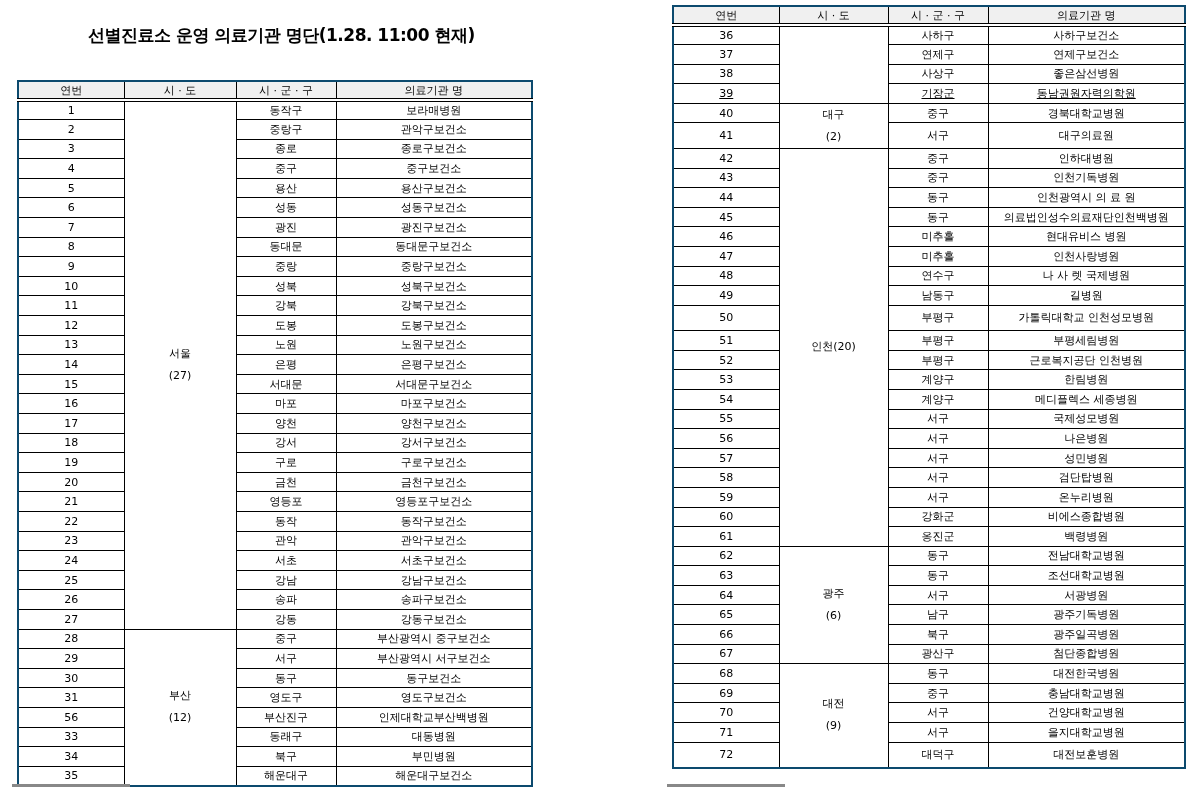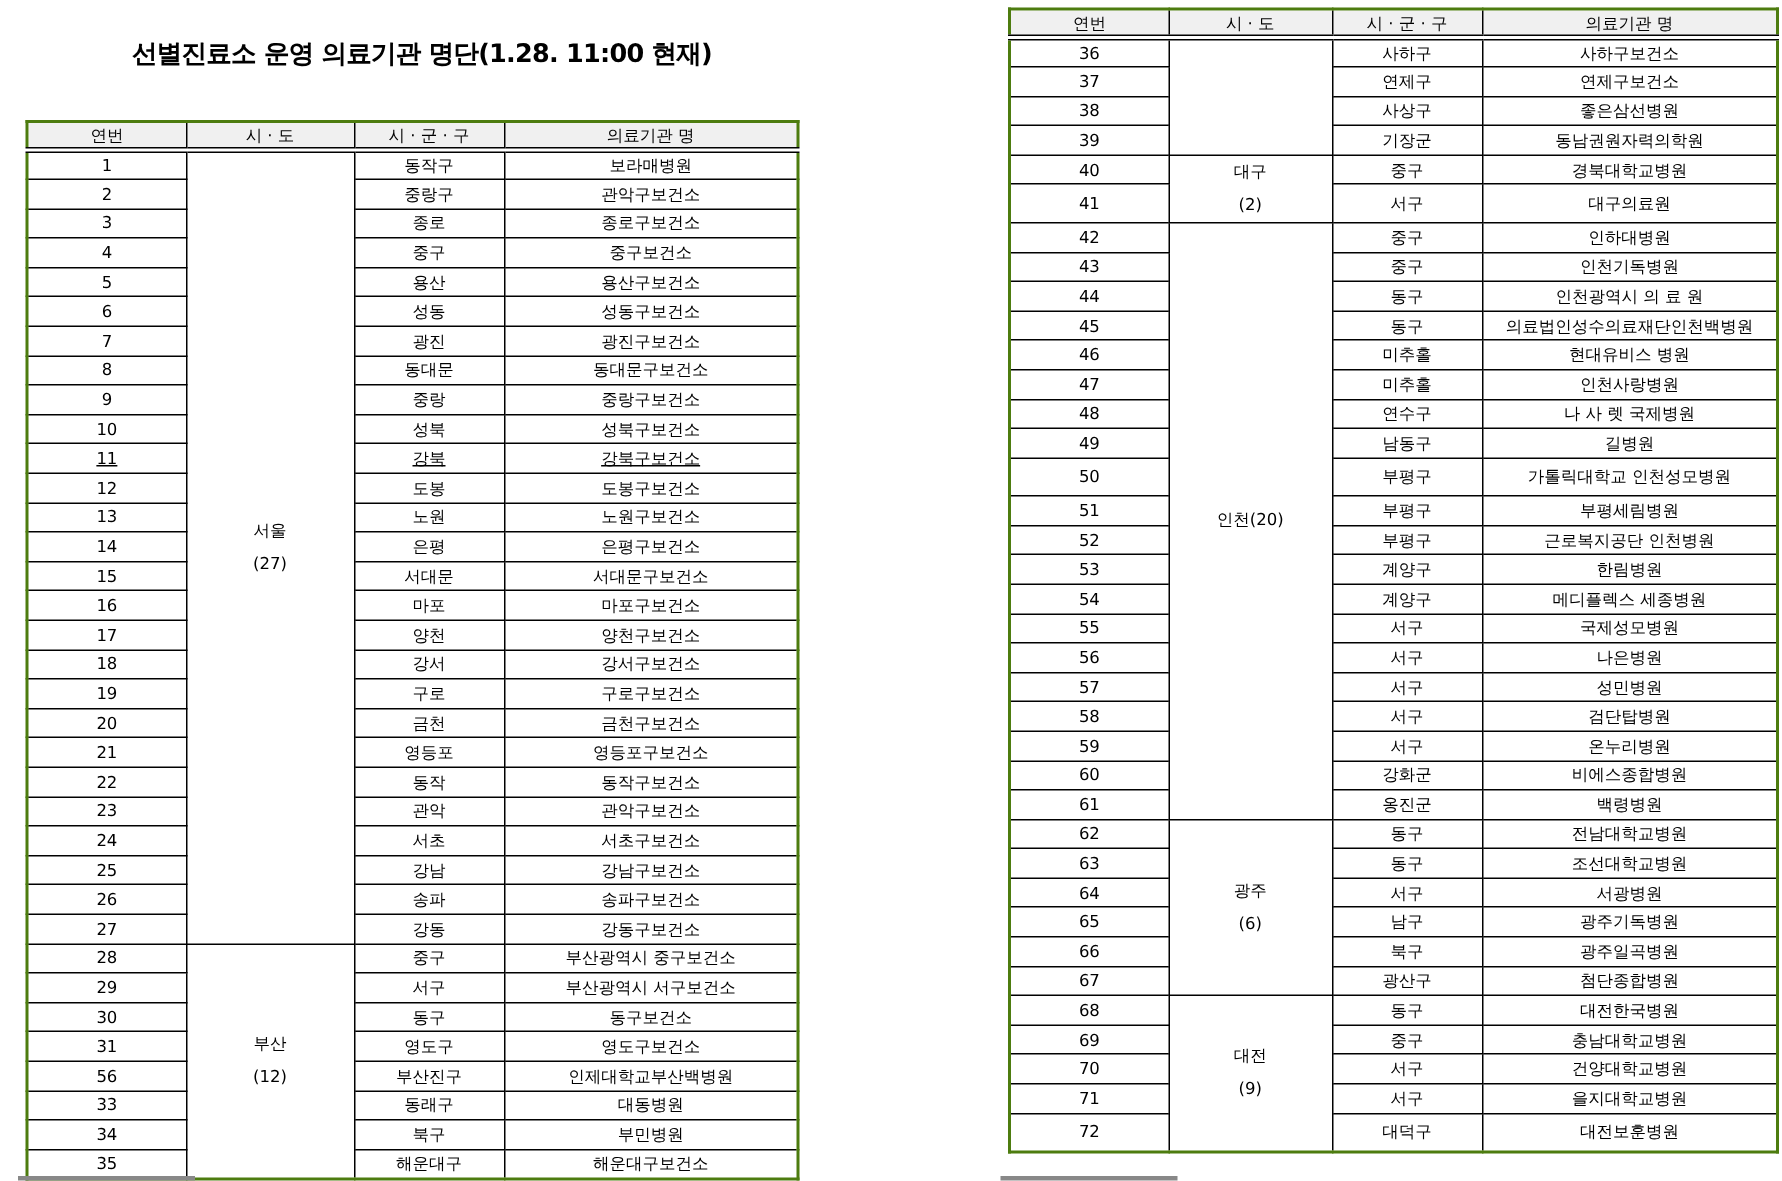--- a/index.html
+++ b/index.html
@@ -1,21 +1,21 @@
 <!DOCTYPE html>
 <html><head>
 <meta charset="utf-8">
 <style>
   html, body { margin:0; padding:0; background:#fff; }
   body { width:1188px; height:787px; position:relative; overflow:hidden;
          font-family:"DejaVu Sans", sans-serif; color:#000; }
   .title { position:absolute; left:88px; top:24px; font-size:17px; font-weight:bold;
            letter-spacing:-0.5px; white-space:nowrap; }
   table.list { position:absolute; border-collapse:collapse; table-layout:fixed;
-               border:2px solid #4d7c0f; font-size:11px; }
+               border:2px solid #0c4a6e; font-size:11px; }
   table.list th, table.list td { border:1px solid #000; text-align:center;
                vertical-align:middle; padding:0; white-space:nowrap; overflow:hidden; }
   table.list th { background:#f0f0f0; font-weight:normal; height:16px;
                   border-bottom:4px double #000; }
   table.list td.region { line-height:22px; white-space:normal; }
   #left { left:17px; top:80px; width:514px; }
   #right { left:672px; top:5px; width:512px; }
   .foot-bar { position:absolute; height:3px; background:#888; top:784px; }
 </style>
 </head>
@@ -86,21 +86,21 @@
       <tr style="height: 19.6px;">
         <td>9</td>
         <td>중랑</td>
         <td>중랑구보건소</td>
       </tr>
       <tr style="height: 19.6px;">
         <td>10</td>
         <td>성북</td>
         <td>성북구보건소</td>
       </tr>
-      <tr style="height: 19.6px; text-decoration: underline;">
+      <tr style="height: 19.6px;">
         <td>11</td>
         <td>강북</td>
         <td>강북구보건소</td>
       </tr>
       <tr style="height: 19.6px;">
         <td>12</td>
         <td>도봉</td>
         <td>도봉구보건소</td>
       </tr>
       <tr style="height: 19.6px;">
@@ -253,21 +253,21 @@
       <tr style="height: 19.6px;">
         <td>37</td>
         <td>연제구</td>
         <td>연제구보건소</td>
       </tr>
       <tr style="height: 19.6px;">
         <td>38</td>
         <td>사상구</td>
         <td>좋은삼선병원</td>
       </tr>
-      <tr style="height: 19.6px;">
+      <tr style="height: 19.6px; text-decoration: underline;">
         <td>39</td>
         <td>기장군</td>
         <td>동남권원자력의학원</td>
       </tr>
       <tr style="height: 19.6px;">
         <td>40</td>
         <td class="region" rowspan="2">
           <div>대구</div>
           <div>(2)</div>
         </td>

